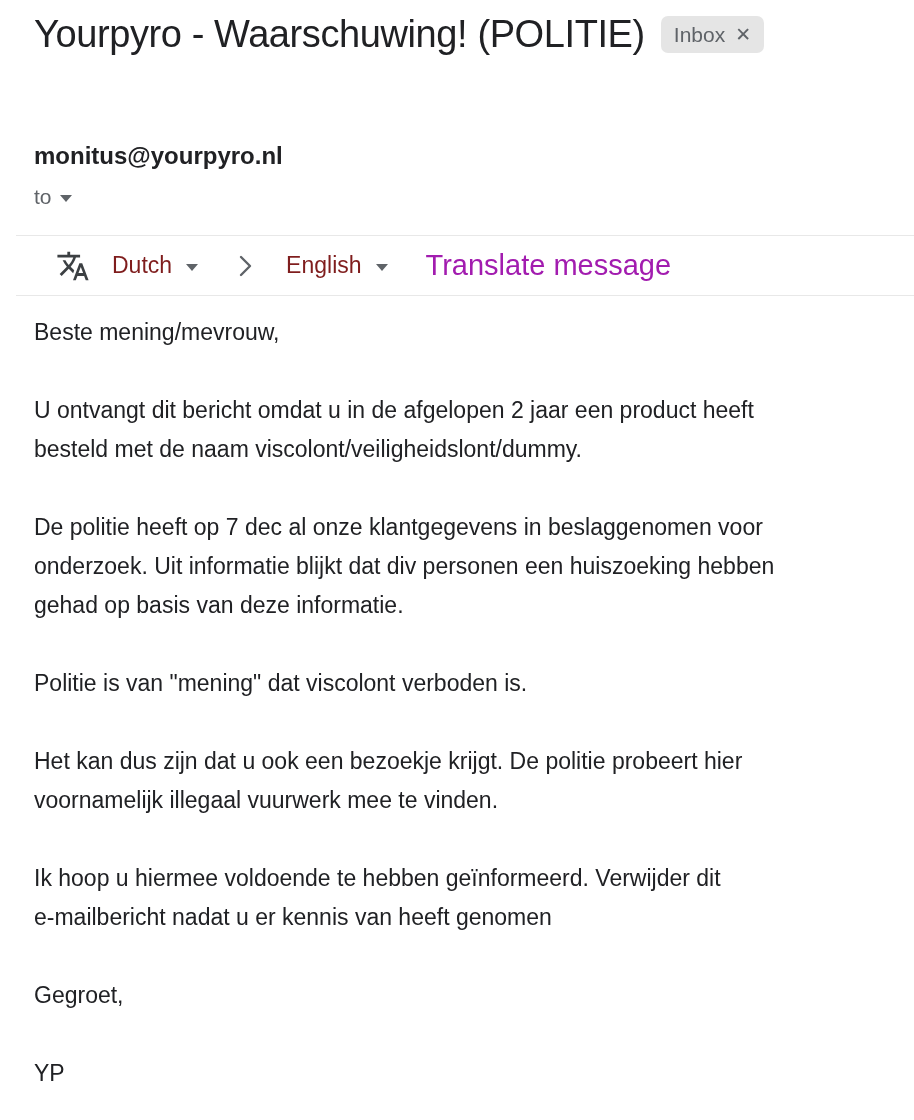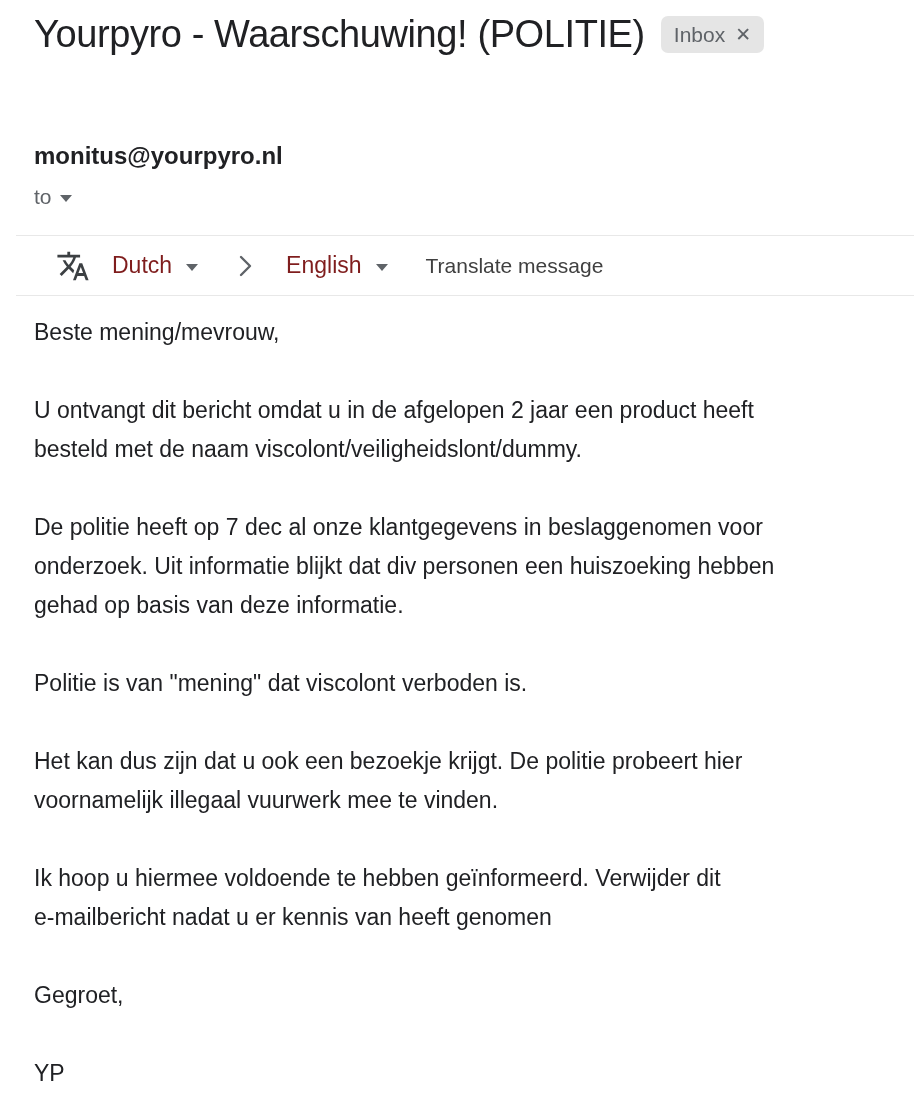--- a/index.html
+++ b/index.html
@@ -47,21 +47,21 @@
   }
   .lang-btn {
     display:inline-flex; align-items:center; gap:14px;
     background:none; border:none; padding:0; margin:0;
     font-family:inherit; font-size:23px; color:#7f1d1d; cursor:pointer;
   }
   .tb-icon { flex:0 0 auto; }
   .translate-glyph { margin-right:22px; }
   .chevron-right { margin:0 30px 0 36px; }
   .translate-link {
-    margin-left:38px; font-size:21px; color:#404040;
+    margin-left:38px; font-size:29px; color:#a21caf;
     text-decoration:none; cursor:pointer;
   }
 
   
   .body { margin-top:17px; font-size:23px; line-height:39px; color:#202124; }
   .body p { margin:0 0 39px 0; white-space:pre-line; }
   .body p:last-child { margin-bottom:0; }
 </style>
 </head>
 <body>

